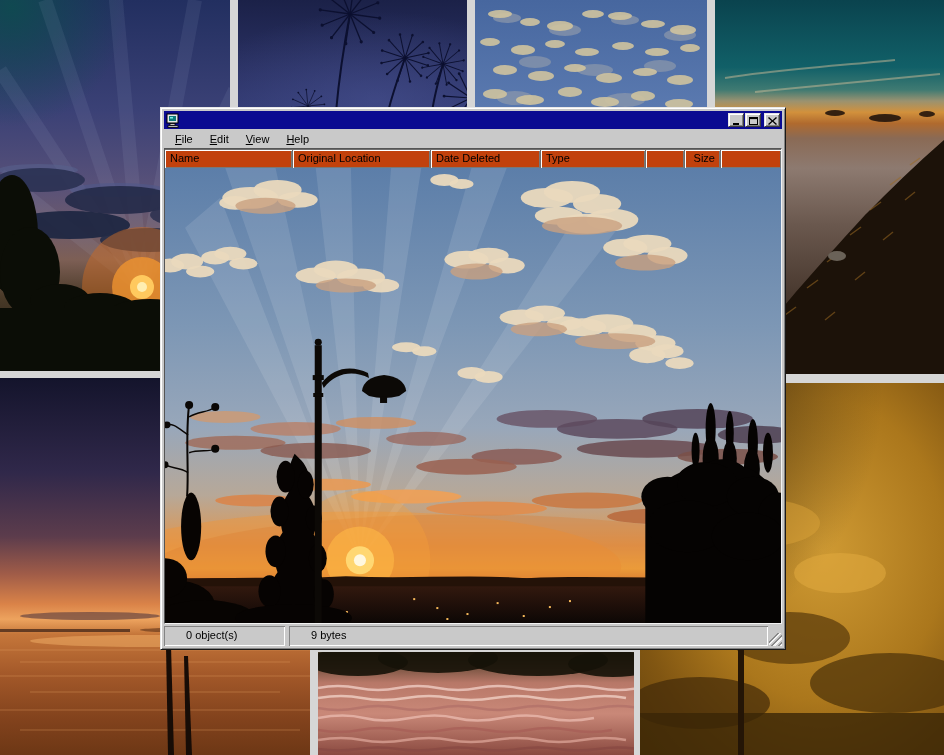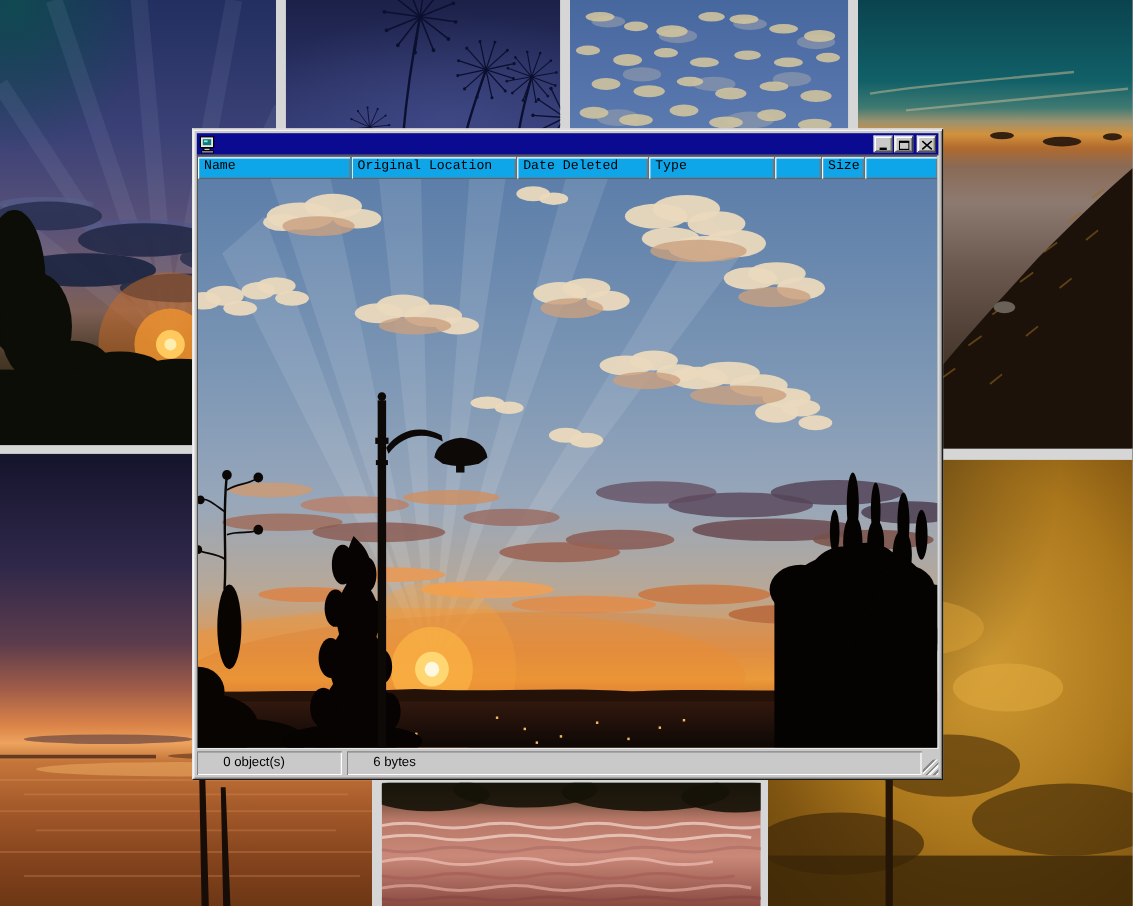--- a/index.html
+++ b/index.html
@@ -49,23 +49,23 @@
   .menu-item::first-letter{text-decoration:underline;}
   .clientbox{
     flex:1 1 auto;display:flex;flex-direction:column;min-height:0;
     border:1px solid;border-color:#555 #f2f2f2 #f2f2f2 #555;
     box-shadow:inset 1px 1px 0 #2e2e2e;
   }
   .headerrow{
     height:19px;flex:0 0 auto;display:flex;background:#6e6e6e;padding-top:1px;
   }
   .hcol{
-    background:#0ea5e9;font-size:11px;color:#000;line-height:17px;padding:0 5px;
+    background:#c2410c;font-size:11px;color:#000;line-height:17px;padding:0 5px;
     box-shadow:inset 1px 1px 0 #ffffff, inset -1px -1px 0 #787878;
-    margin-right:1px;white-space:nowrap;overflow:hidden;flex:0 0 auto;font-family:Liberation Mono, monospace;
+    margin-right:1px;white-space:nowrap;overflow:hidden;flex:0 0 auto;
   }
   .hcol.right{text-align:right;}
   .hcol.fill{flex:1 1 auto;margin-right:0;}
   .photo{flex:1 1 auto;min-height:0;background:#000;}
   .photo svg{display:block;width:100%;height:100%;}
   .statusrow{
     flex:0 0 auto;height:20px;margin-top:2px;display:flex;position:relative;align-items:stretch;
   }
   .spanel{
     background:#c9c9c9;font-size:11px;color:#000;line-height:18px;padding:0 22px;
@@ -408,20 +408,26 @@
             <rect x="0.5" y="0.5" width="8" height="1.6" fill="#000"></rect>
           </svg>
       </span>
       <span class="tbtn close">
         <svg viewBox="0 0 9 8">
             <path d="M1,0 L4.5,3.2 L8,0 L9,1 L5.5,4 L9,7 L8,8 L4.5,4.8 L1,8 L0,7 L3.5,4 L0,1 Z" fill="#000"></path>
           </svg>
       </span>
     </div>
 
+    <div class="menubar">
+      <span class="menu-item">File</span>
+      <span class="menu-item">Edit</span>
+      <span class="menu-item">View</span>
+      <span class="menu-item">Help</span>
+    </div>
 
     <div class="clientbox">
       <div class="headerrow">
         <span class="hcol" style="width:127px">Name</span>
         <span class="hcol" style="width:137px">Original Location</span>
         <span class="hcol" style="width:109px">Date Deleted</span>
         <span class="hcol" style="width:104px">Type</span>
         <span class="hcol" style="width:38px"></span>
         <span class="hcol right" style="width:35px">Size</span>
         <span class="hcol fill"></span>
@@ -616,18 +622,18 @@
             <path d="M156,216 C168,200 186,198 202,206 L203,211 C188,203 170,205 158,221 Z"></path>
             <path d="M196,224 Q198,210 218,208 Q238,210 240,224 L233,229 Q218,233 203,229 Z"></path>
             <rect x="214" y="230" width="7" height="6"></rect>
           </g>
         </svg>
       </div>
     </div>
 
     <div class="statusrow">
       <span class="spanel p1">0 object(s)</span>
-      <span class="spanel p2">6 bytes</span>
+      <span class="spanel p2">9 bytes</span>
       <span class="grip"></span>
     </div>
 
   </div>
 </div>
 
 </body></html>

